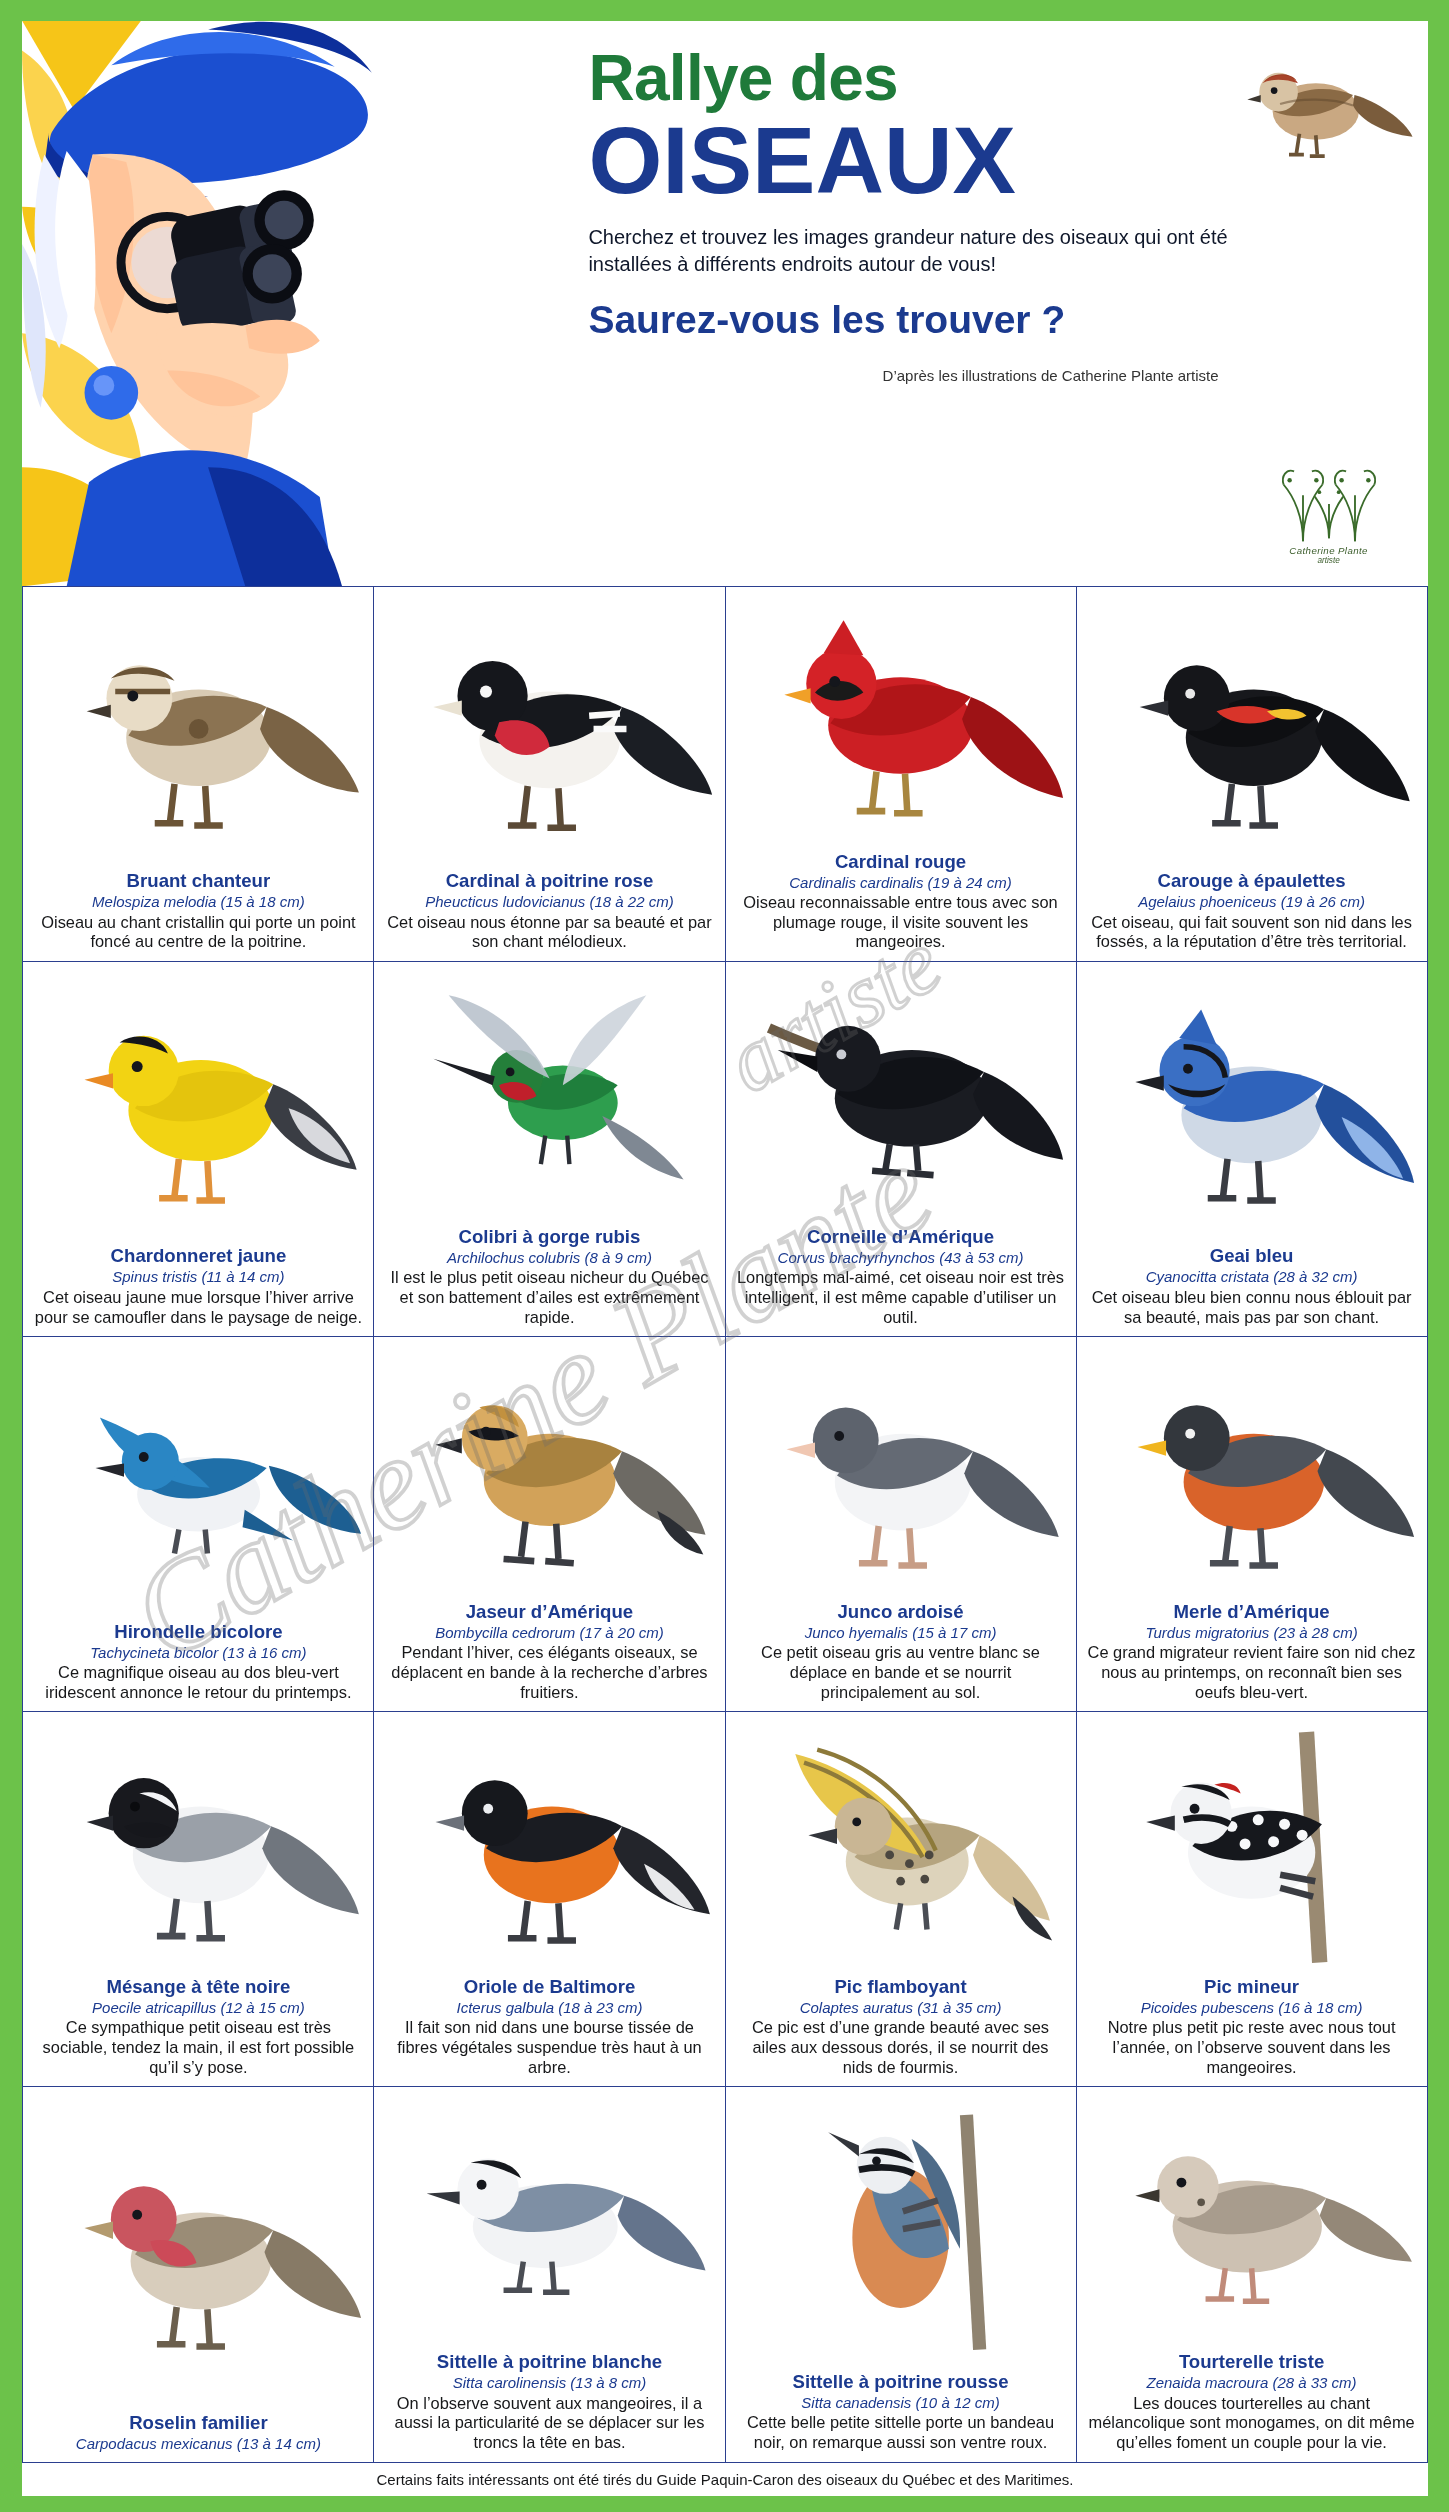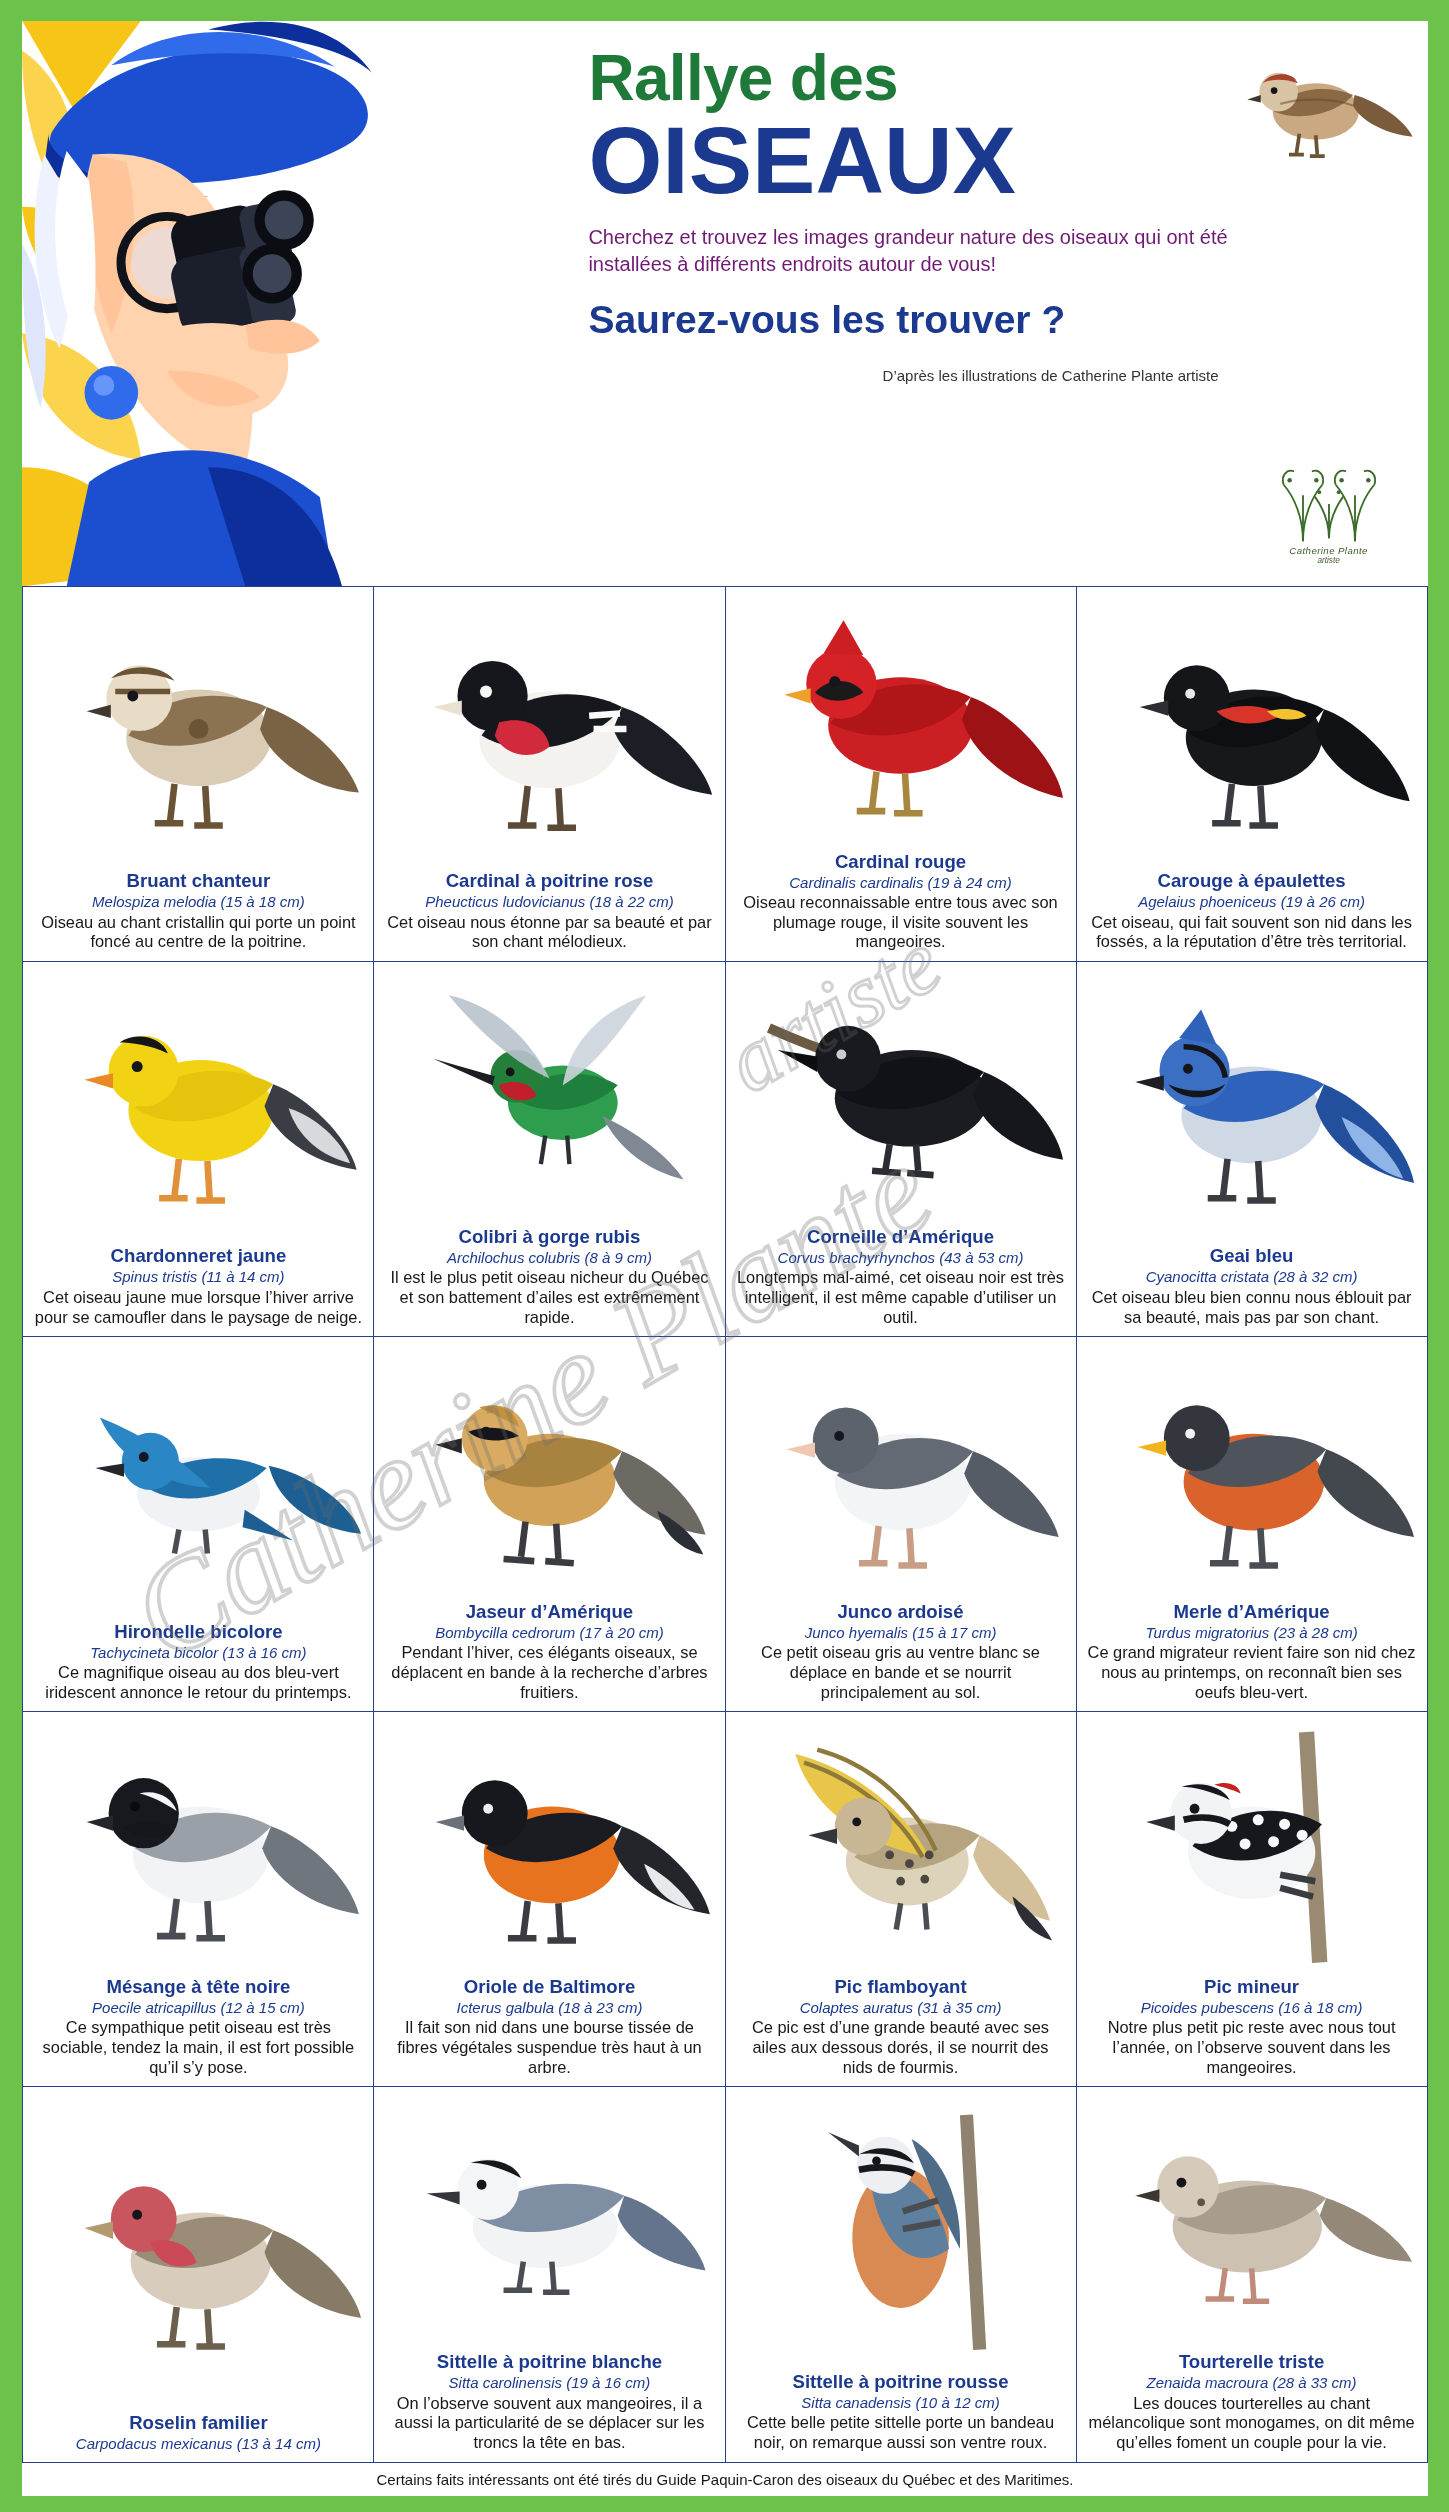--- a/index.html
+++ b/index.html
@@ -70,21 +70,21 @@
   }
   .subtitle-orange {
     font-size: 23px;
     font-style: italic;
     color: #e8642c;
     margin: 0 0 15px 0;
   }
   .subtitle-orange b { font-weight: 700; font-style: italic; }
   .instructions {
     font-size: 20px;
-    color: #701a75;
+    color: #0f172a;
     line-height: 1.35;
     margin: 0 0 19.4px 0;
     max-width: 656px;
   }
   .question {
     font-size: 39px;
     font-weight: 700;
     color: #1b3a8f;
     margin: 0 0 25px 0;
   }
@@ -650,21 +650,21 @@
     <path d="M218,90 C250,100 284,130 292,158 C252,152 220,132 212,108Z" fill="#64748c"></path>
     <circle cx="94" cy="84" r="28" fill="#f4f5f7"></circle>
     <path d="M78,60 C98,54 118,60 124,74 C106,64 88,60 78,60Z" fill="#16181d"></path>
     <circle cx="88" cy="80" r="4.5" fill="#14161c"></circle>
     <path d="M68,86 L38,88 L68,98Z" fill="#33363c"></path>
     <path d="M126,150 L122,176 M152,150 L154,176" stroke="#4a4d54" stroke-width="5" fill="none"></path>
     <path d="M108,176 L134,176 M144,178 L168,178" stroke="#4a4d54" stroke-width="5" fill="none"></path>
             </svg>
           </div>
           <div class="bird-name">Sittelle à poitrine blanche</div>
-          <div class="bird-latin">Sitta carolinensis (19 à 16 cm)</div>
+          <div class="bird-latin">Sitta carolinensis (13 à 8 cm)</div>
           <div class="bird-desc">On l’observe souvent aux mangeoires, il a aussi la particularité de se déplacer sur les troncs la tête en bas.</div>
         </div>
         <div class="cell">
           <div class="bird-art">
             <svg viewBox="0 0 300 230">
               <path d="M210,8 L222,222" stroke="#8f8370" stroke-width="12" fill="none"></path>
     <ellipse cx="150" cy="120" rx="44" ry="64" fill="#d98a52"></ellipse>
     <path d="M122,64 C154,54 186,80 194,130 C166,152 130,132 122,64Z" fill="#5f7f9e"></path>
     <path d="M160,30 C188,46 206,86 204,130 C186,96 170,58 160,30Z" fill="#4e6b88"></path>
     <circle cx="136" cy="54" r="26" fill="#edeff2"></circle>

